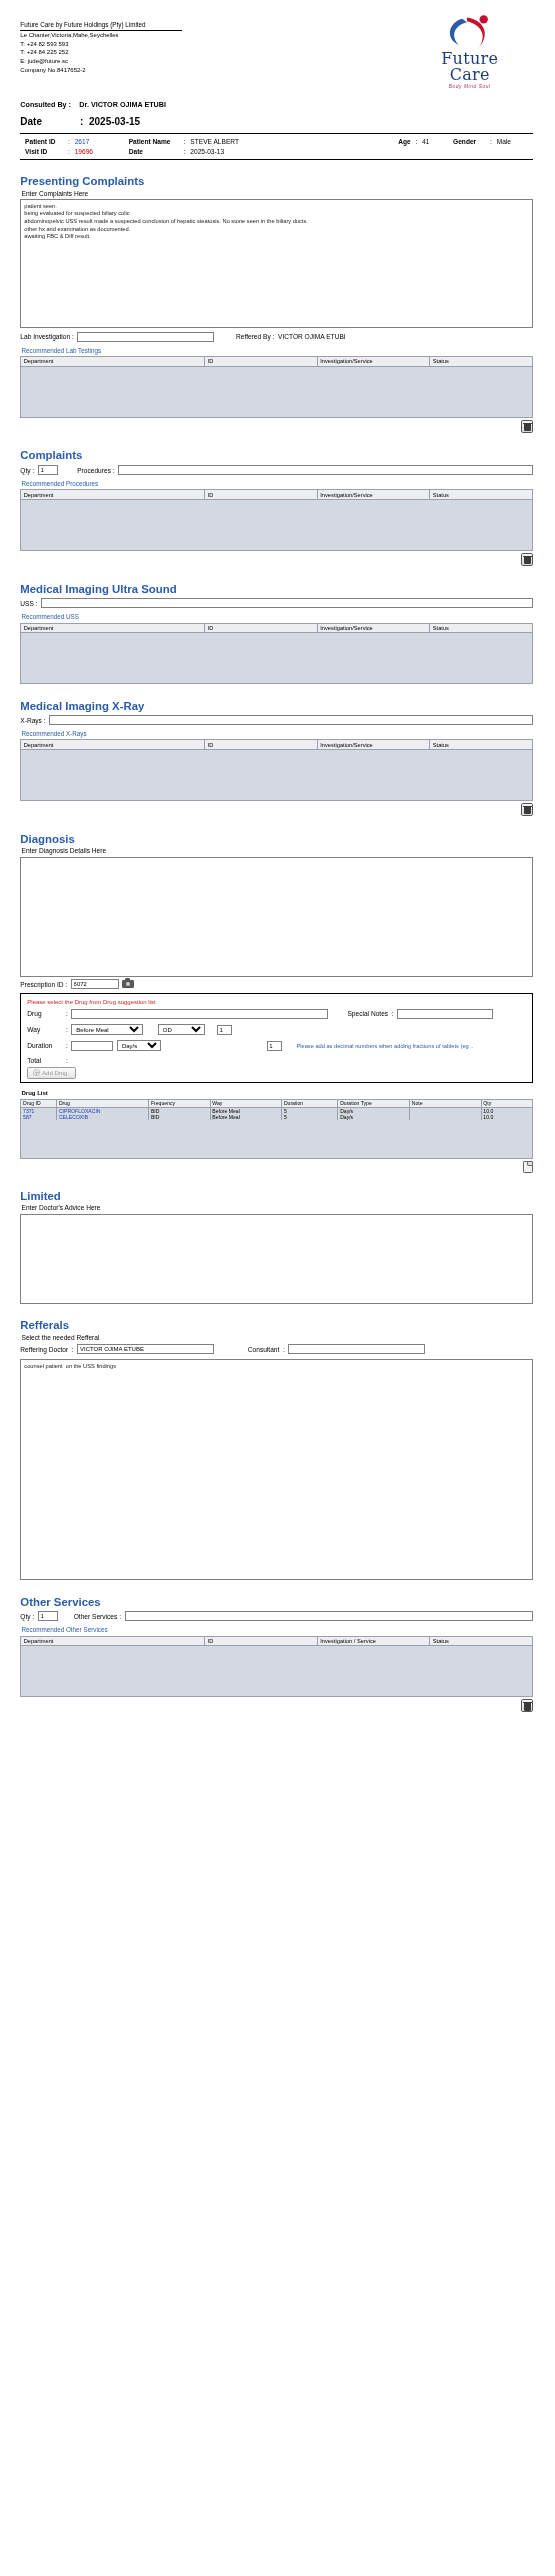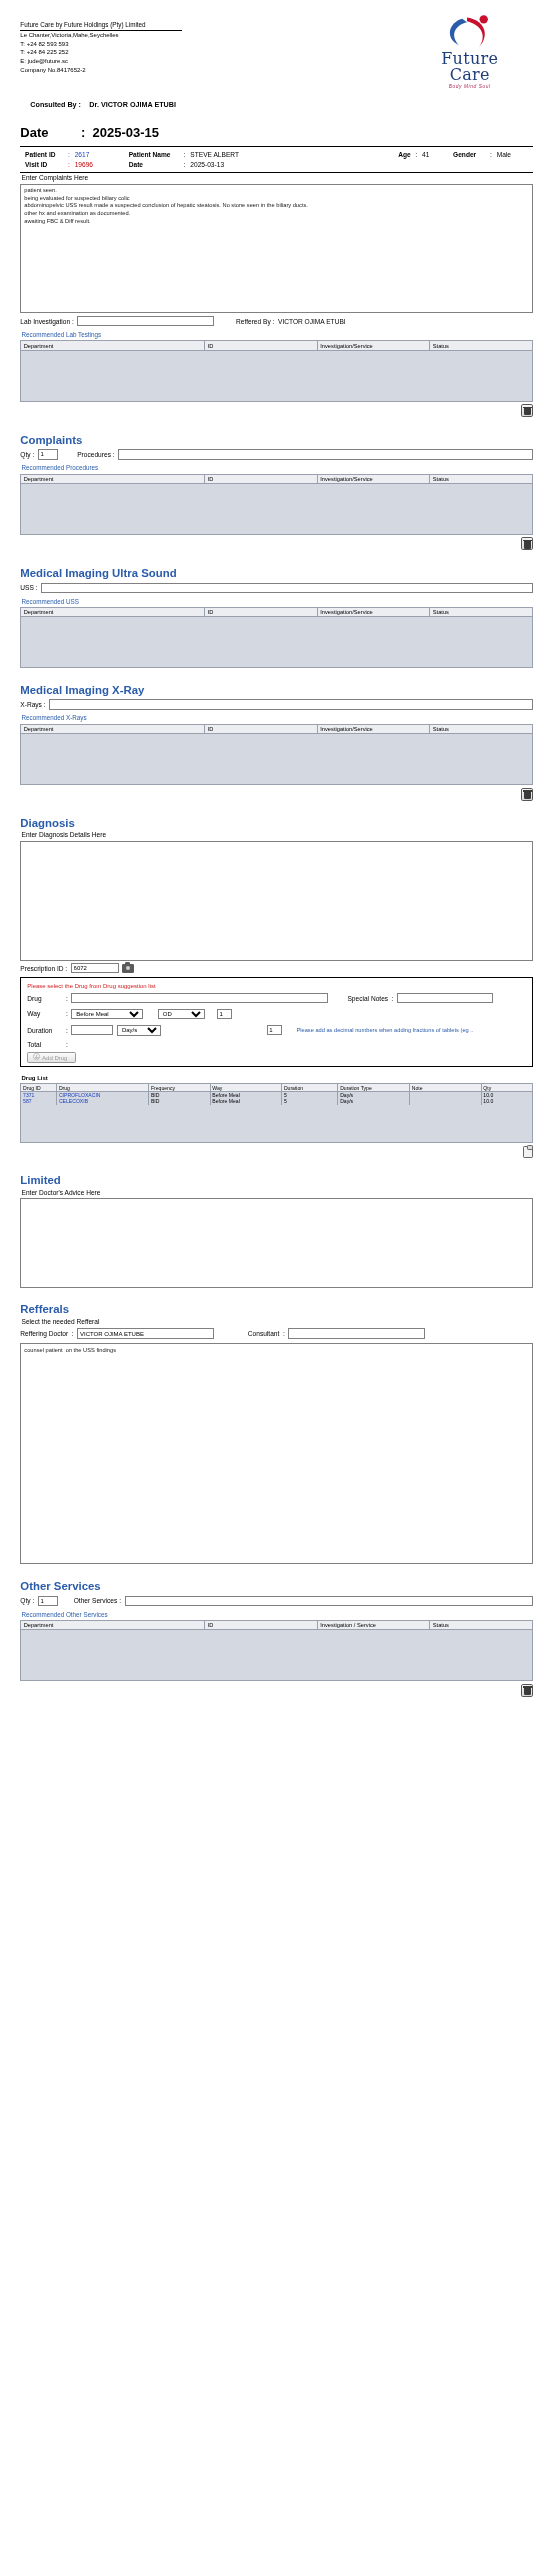--- a/index.html
+++ b/index.html
@@ -16,24 +16,24 @@
   
   .hdr { display:flex; align-items:flex-start; justify-content:space-between; }
   .hdr-left { font-size: 6.3px; line-height: 1.45; padding-top: 7.2px; }
   .hdr-left .co-line { border-bottom: 0.6px solid #000; display:inline-block; padding-bottom:0.6px; padding-right:36px; }
   .hdr-left .sub { font-size:6px; }
   .logo-box { width: 126px; text-align:center; padding-top: 1.2px; }
   .logo-art { position:relative; height: 37px; }
   .logo-word { font-family:"DejaVu Serif", serif; color:#1f3f7a; font-size: 16px; line-height:1.0; letter-spacing:0.3px; }
   .logo-tag { font-size: 4.8px; color:#b03060; font-style:italic; letter-spacing:0.6px; margin-top:1.2px; }
 
-  .consult { margin-top: 10.8px; font-size: 7.2px; font-weight:bold;margin-left:10px; }
+  .consult { margin-top: 10.8px; font-size: 7.2px; font-weight:bold; }
   .consult .lbl { display:inline-block; width: 57px; }
   .consult .val { font-weight:bold; }
-  .date-row { margin-top:16px; font-size:13px; font-weight:bold; }
+  .date-row { margin-top:7px; font-size:10px; font-weight:bold; }
   .date-row .lbl { display:inline-block; width:57px; }
 
   
   .pband { margin-top: 6px; border-top:0.6px solid #000; border-bottom:0.6px solid #000; padding:3px 2.4px; }
   .pband table { width:100%; border-collapse:collapse; font-size:6.6px; }
   .pband td { padding:1.2px 2.4px; white-space:nowrap; }
   .bold { font-weight:bold; }
   .blue { color:#1a3fbf; }
   .red  { color:#c00000; }
 
@@ -177,20 +177,21 @@
         <td class="red">19696</td>
         <td class="bold">Date</td>
         <td>:</td>
         <td>2025-03-13</td>
         <td colspan="6"></td>
       </tr>
     </tbody>
       </table>
   </div>
 
+  <h2 class="sec">Presenting Complaints</h2>
   <div class="sub-lbl">Enter Complaints Here</div>
   <div class="fakearea" style="height:129px">patient seen.
 being evaluated for suspected biliary colic
 abdominopelvic USS result made a suspected conclusion of hepatic steatosis. No stone seen in the biliary ducts.
 other hx and examination as documented.
 awaiting FBC &amp; Diff result.</div>
 
   <div class="row">
     <span>Lab Investigation :</span>
     <input class="txt" style="width: 137px;" value="">

